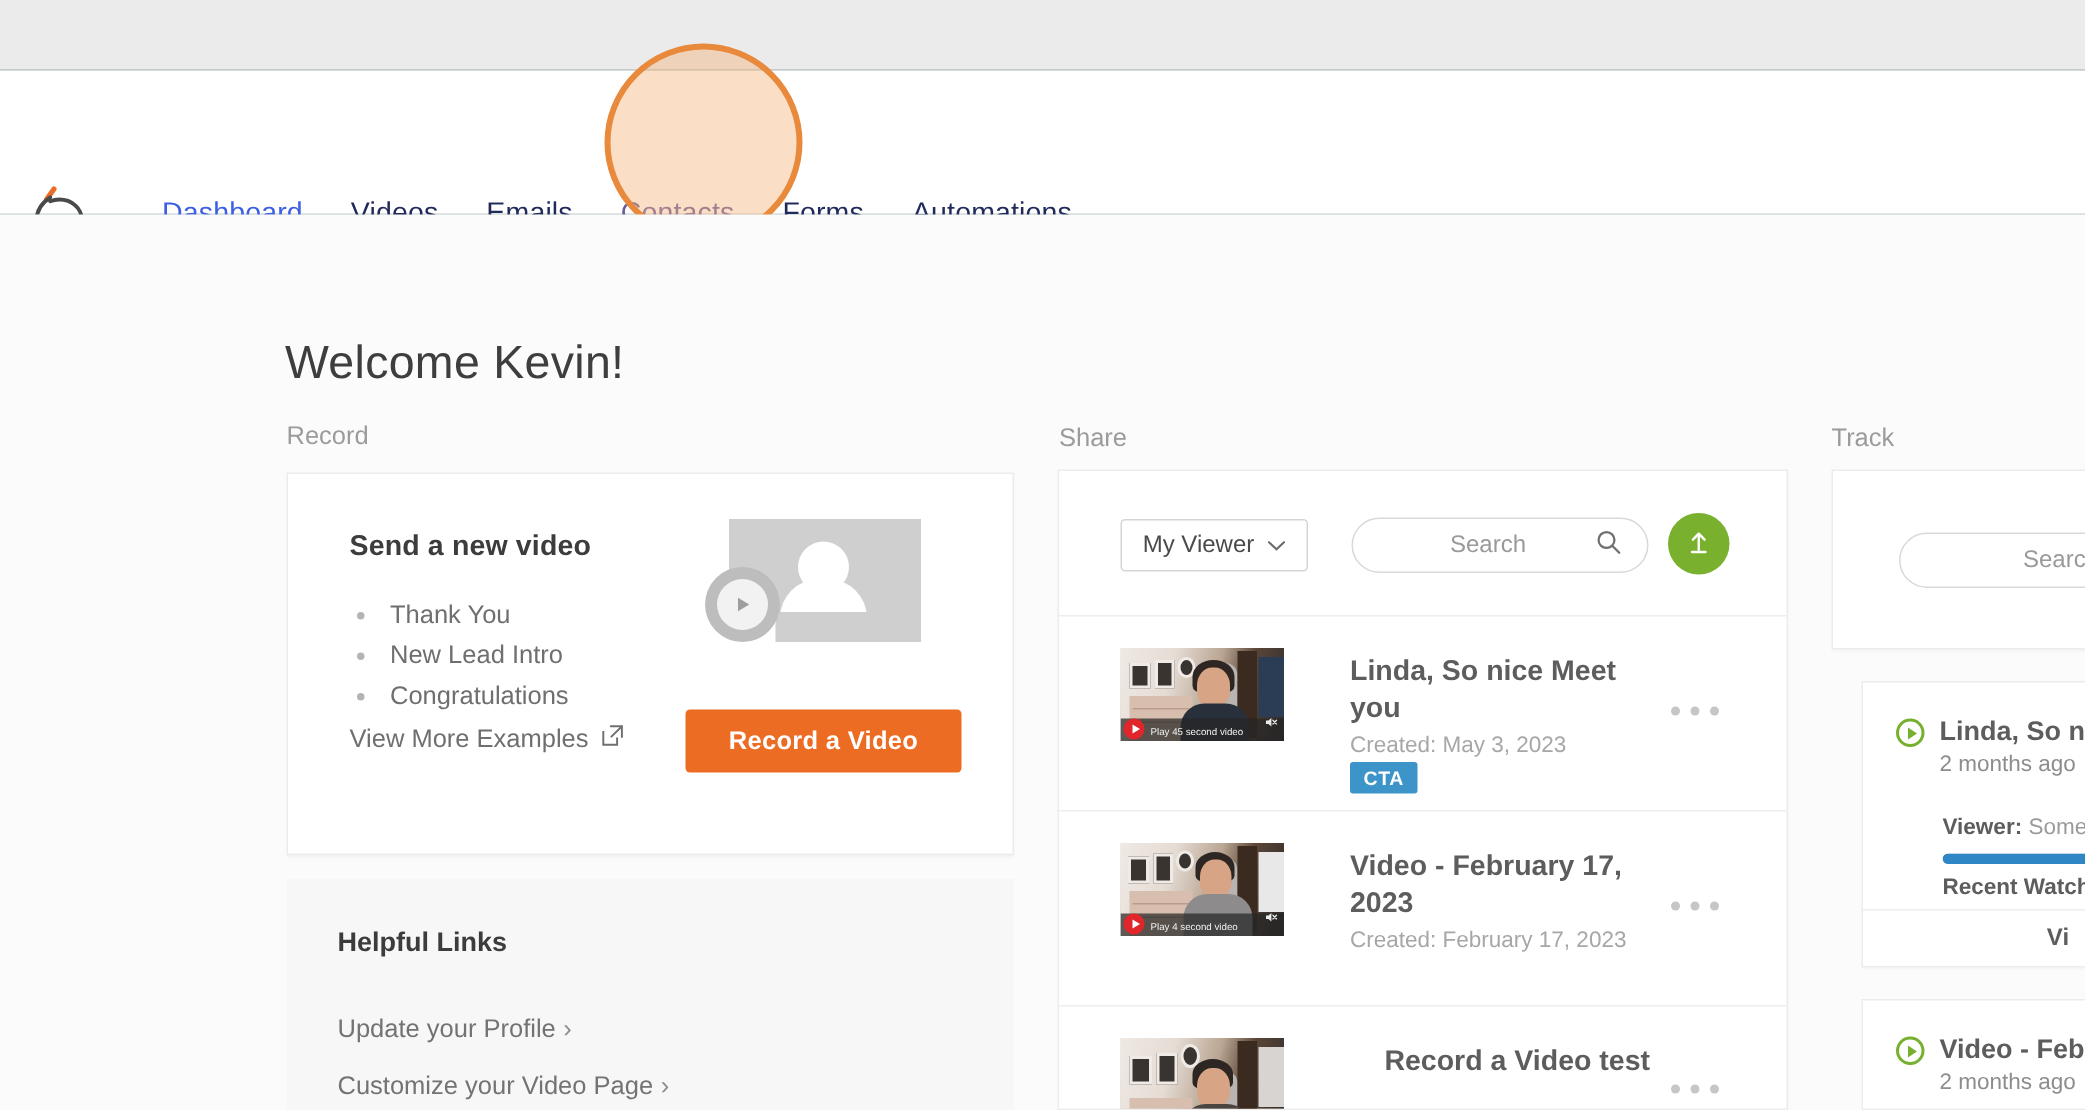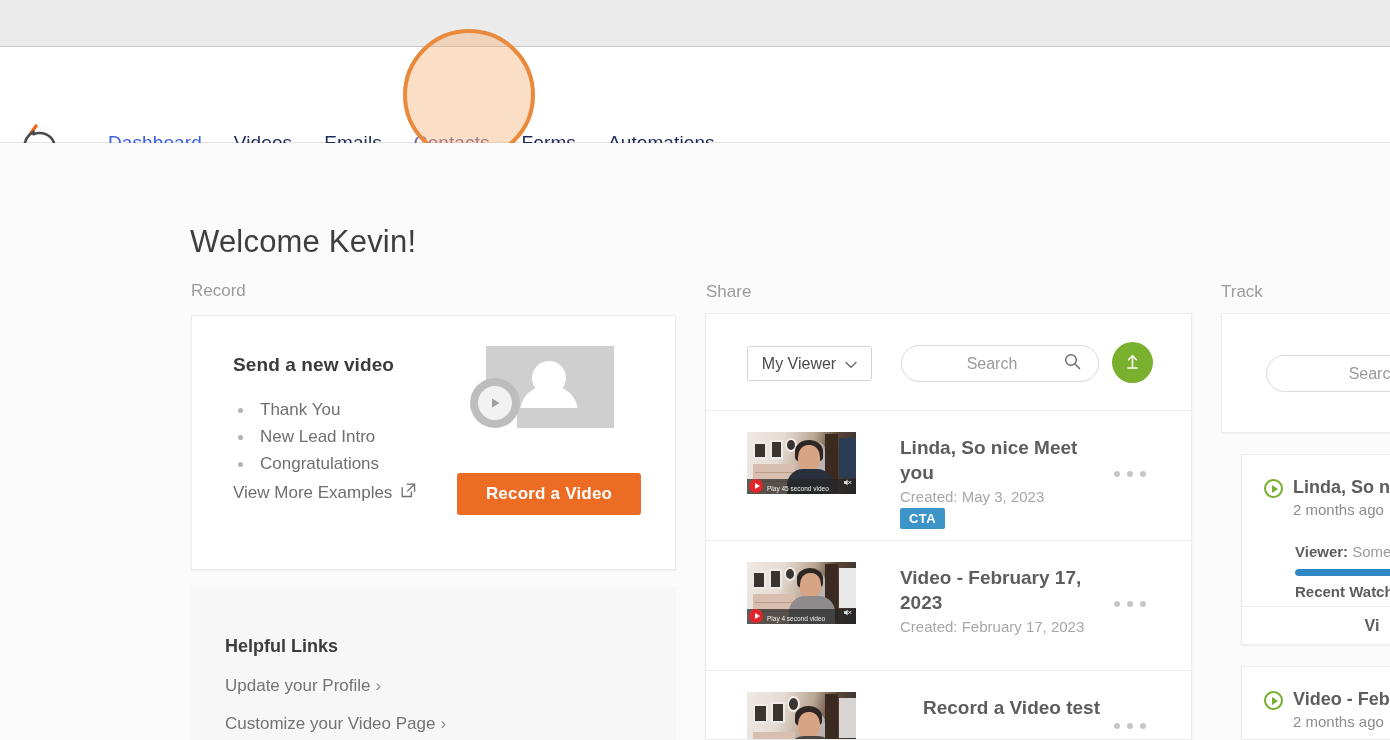--- a/index.html
+++ b/index.html
@@ -118,21 +118,21 @@
     font-family:"Liberation Sans", sans-serif;
     font-size:17px; font-weight:bold; cursor:pointer; letter-spacing:.2px;
   }
 
   
   .helpful{
     position:absolute; left:191px; top:443px; width:485px; height:154px;
     background:#f7f7f7;
   }
   .helpful-title{
-    position:absolute; left:34px; top:50px;
+    position:absolute; left:34px; top:32px;
     font-size:18px; font-weight:bold; color:#3c3c3c;
   }
   .helpful-link{
     position:absolute; left:34px; font-size:17px; color:#737373; cursor:pointer;
   }
   .helpful-link .chev{ color:#8d8d8d; margin-left:5px; }
 
   
   .share-card{
     position:absolute; left:705px; top:170px; width:487px; height:427px;

